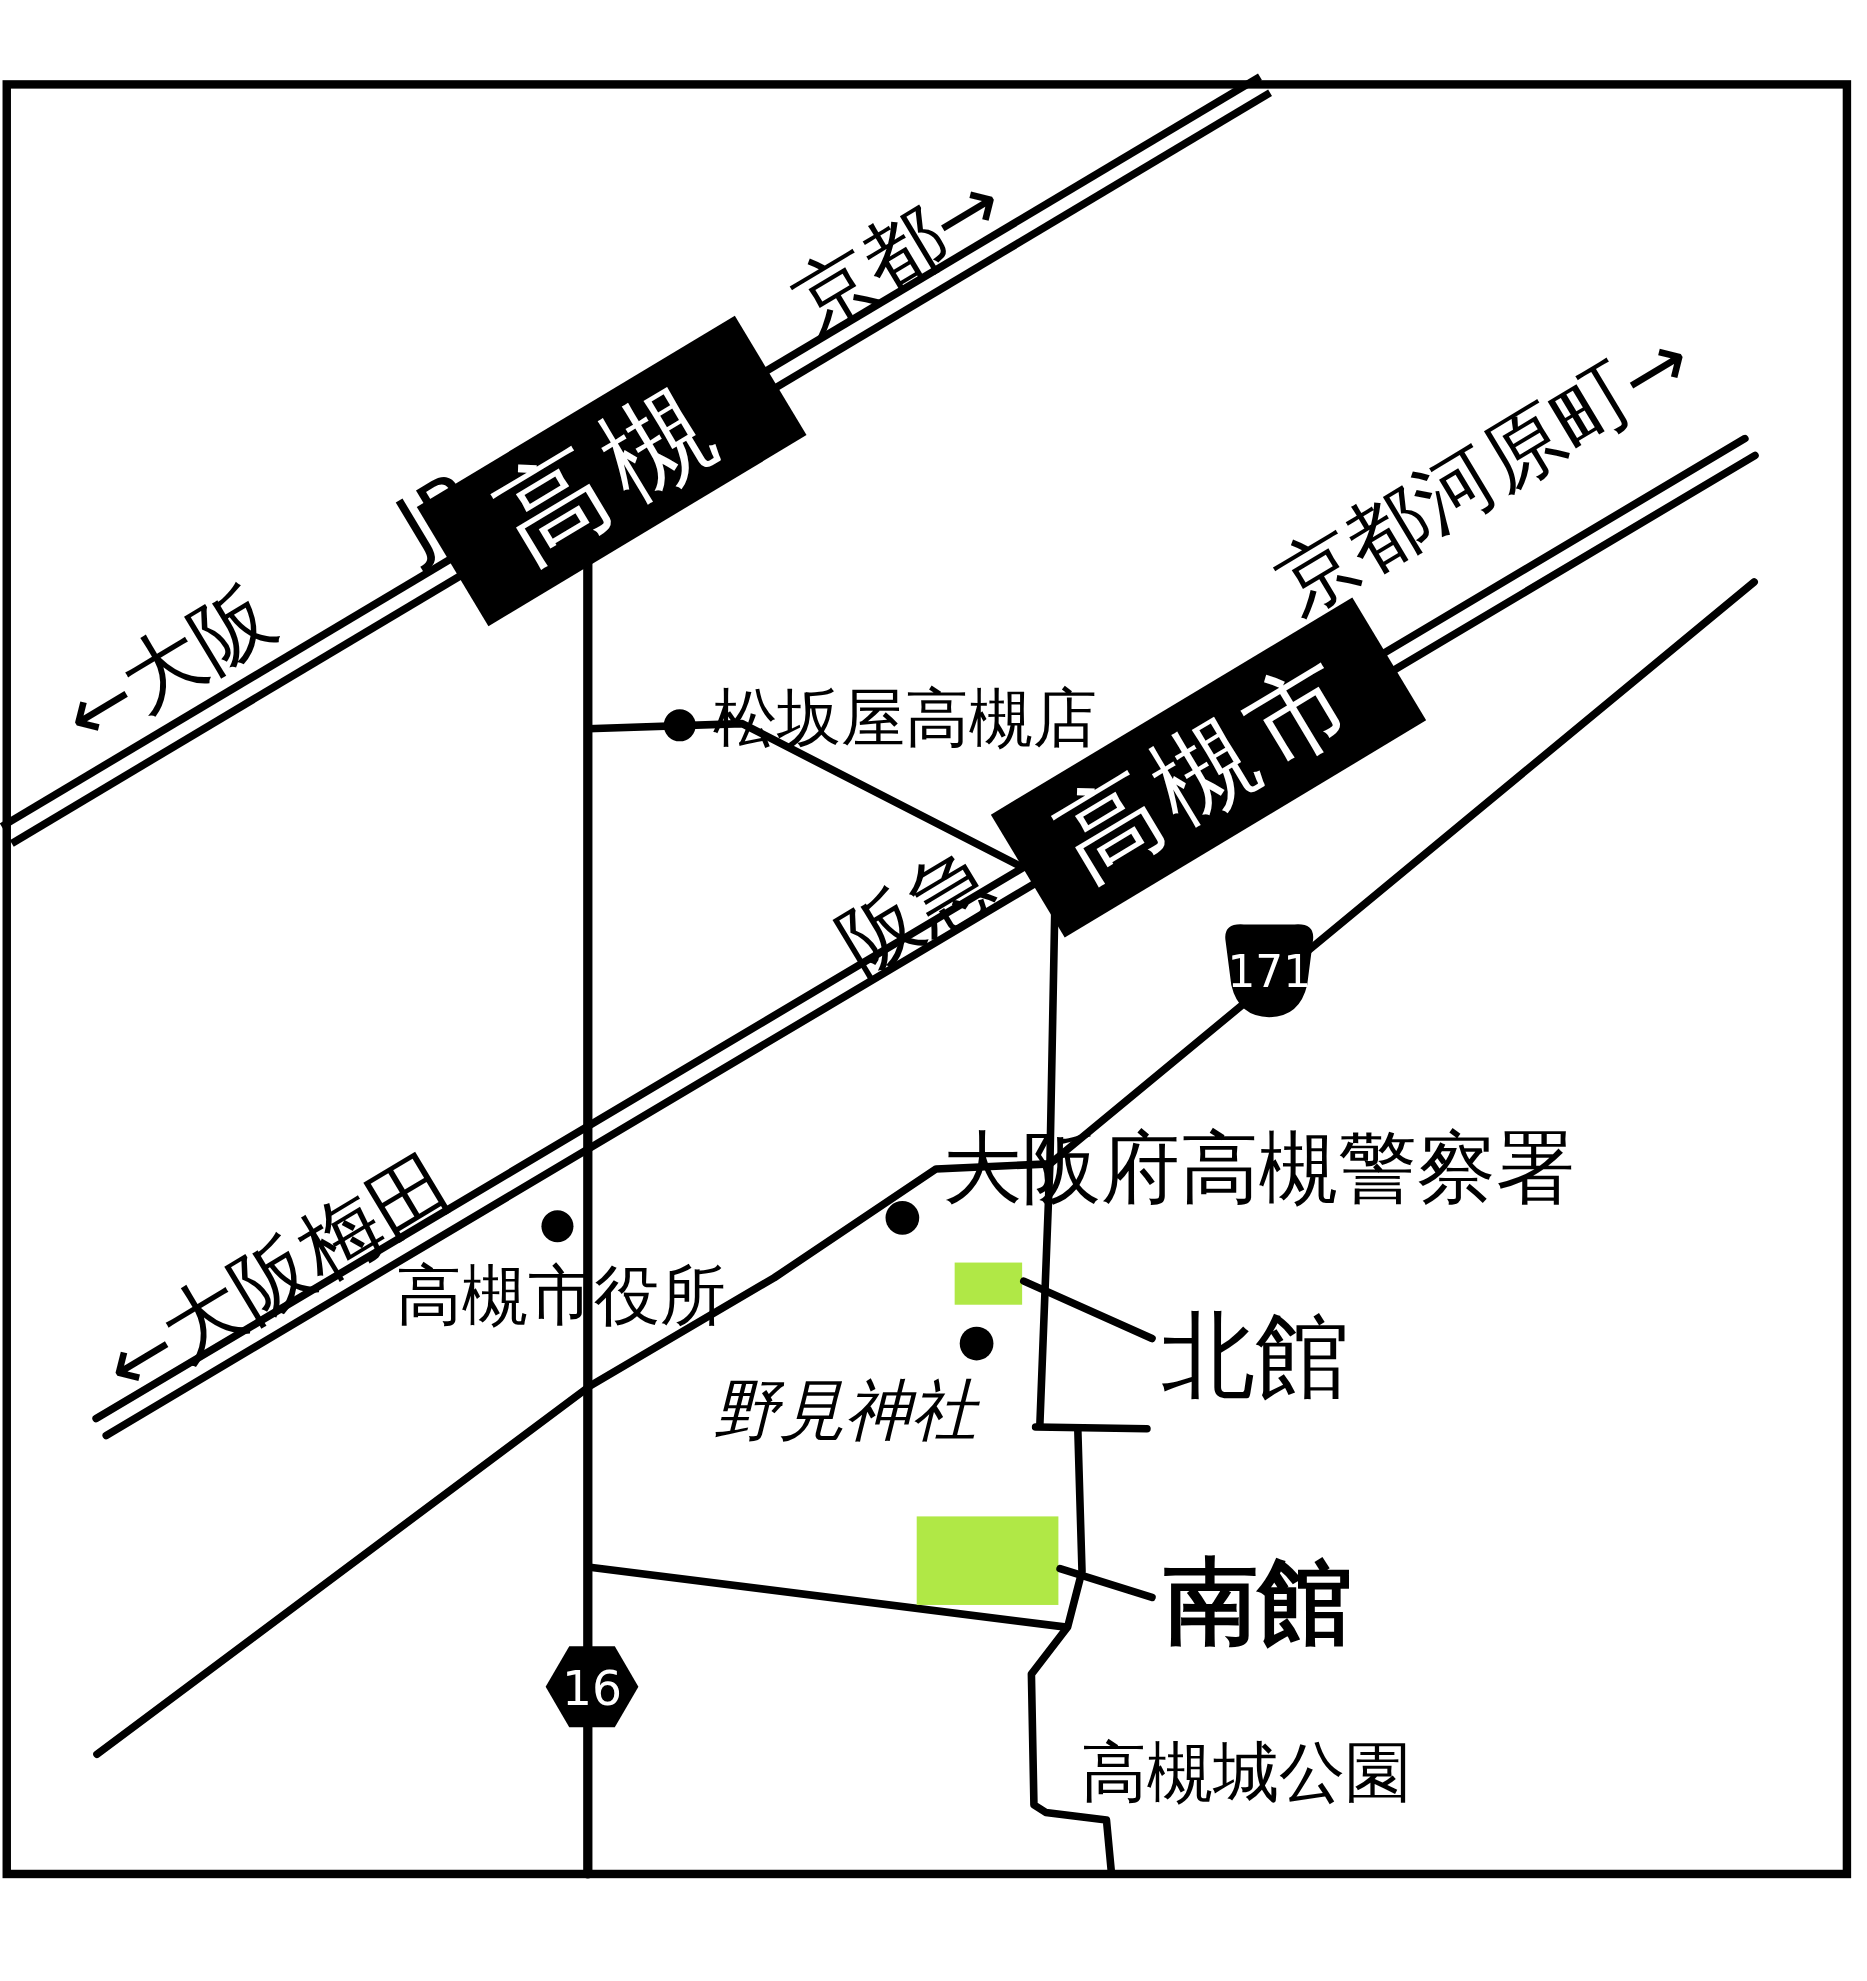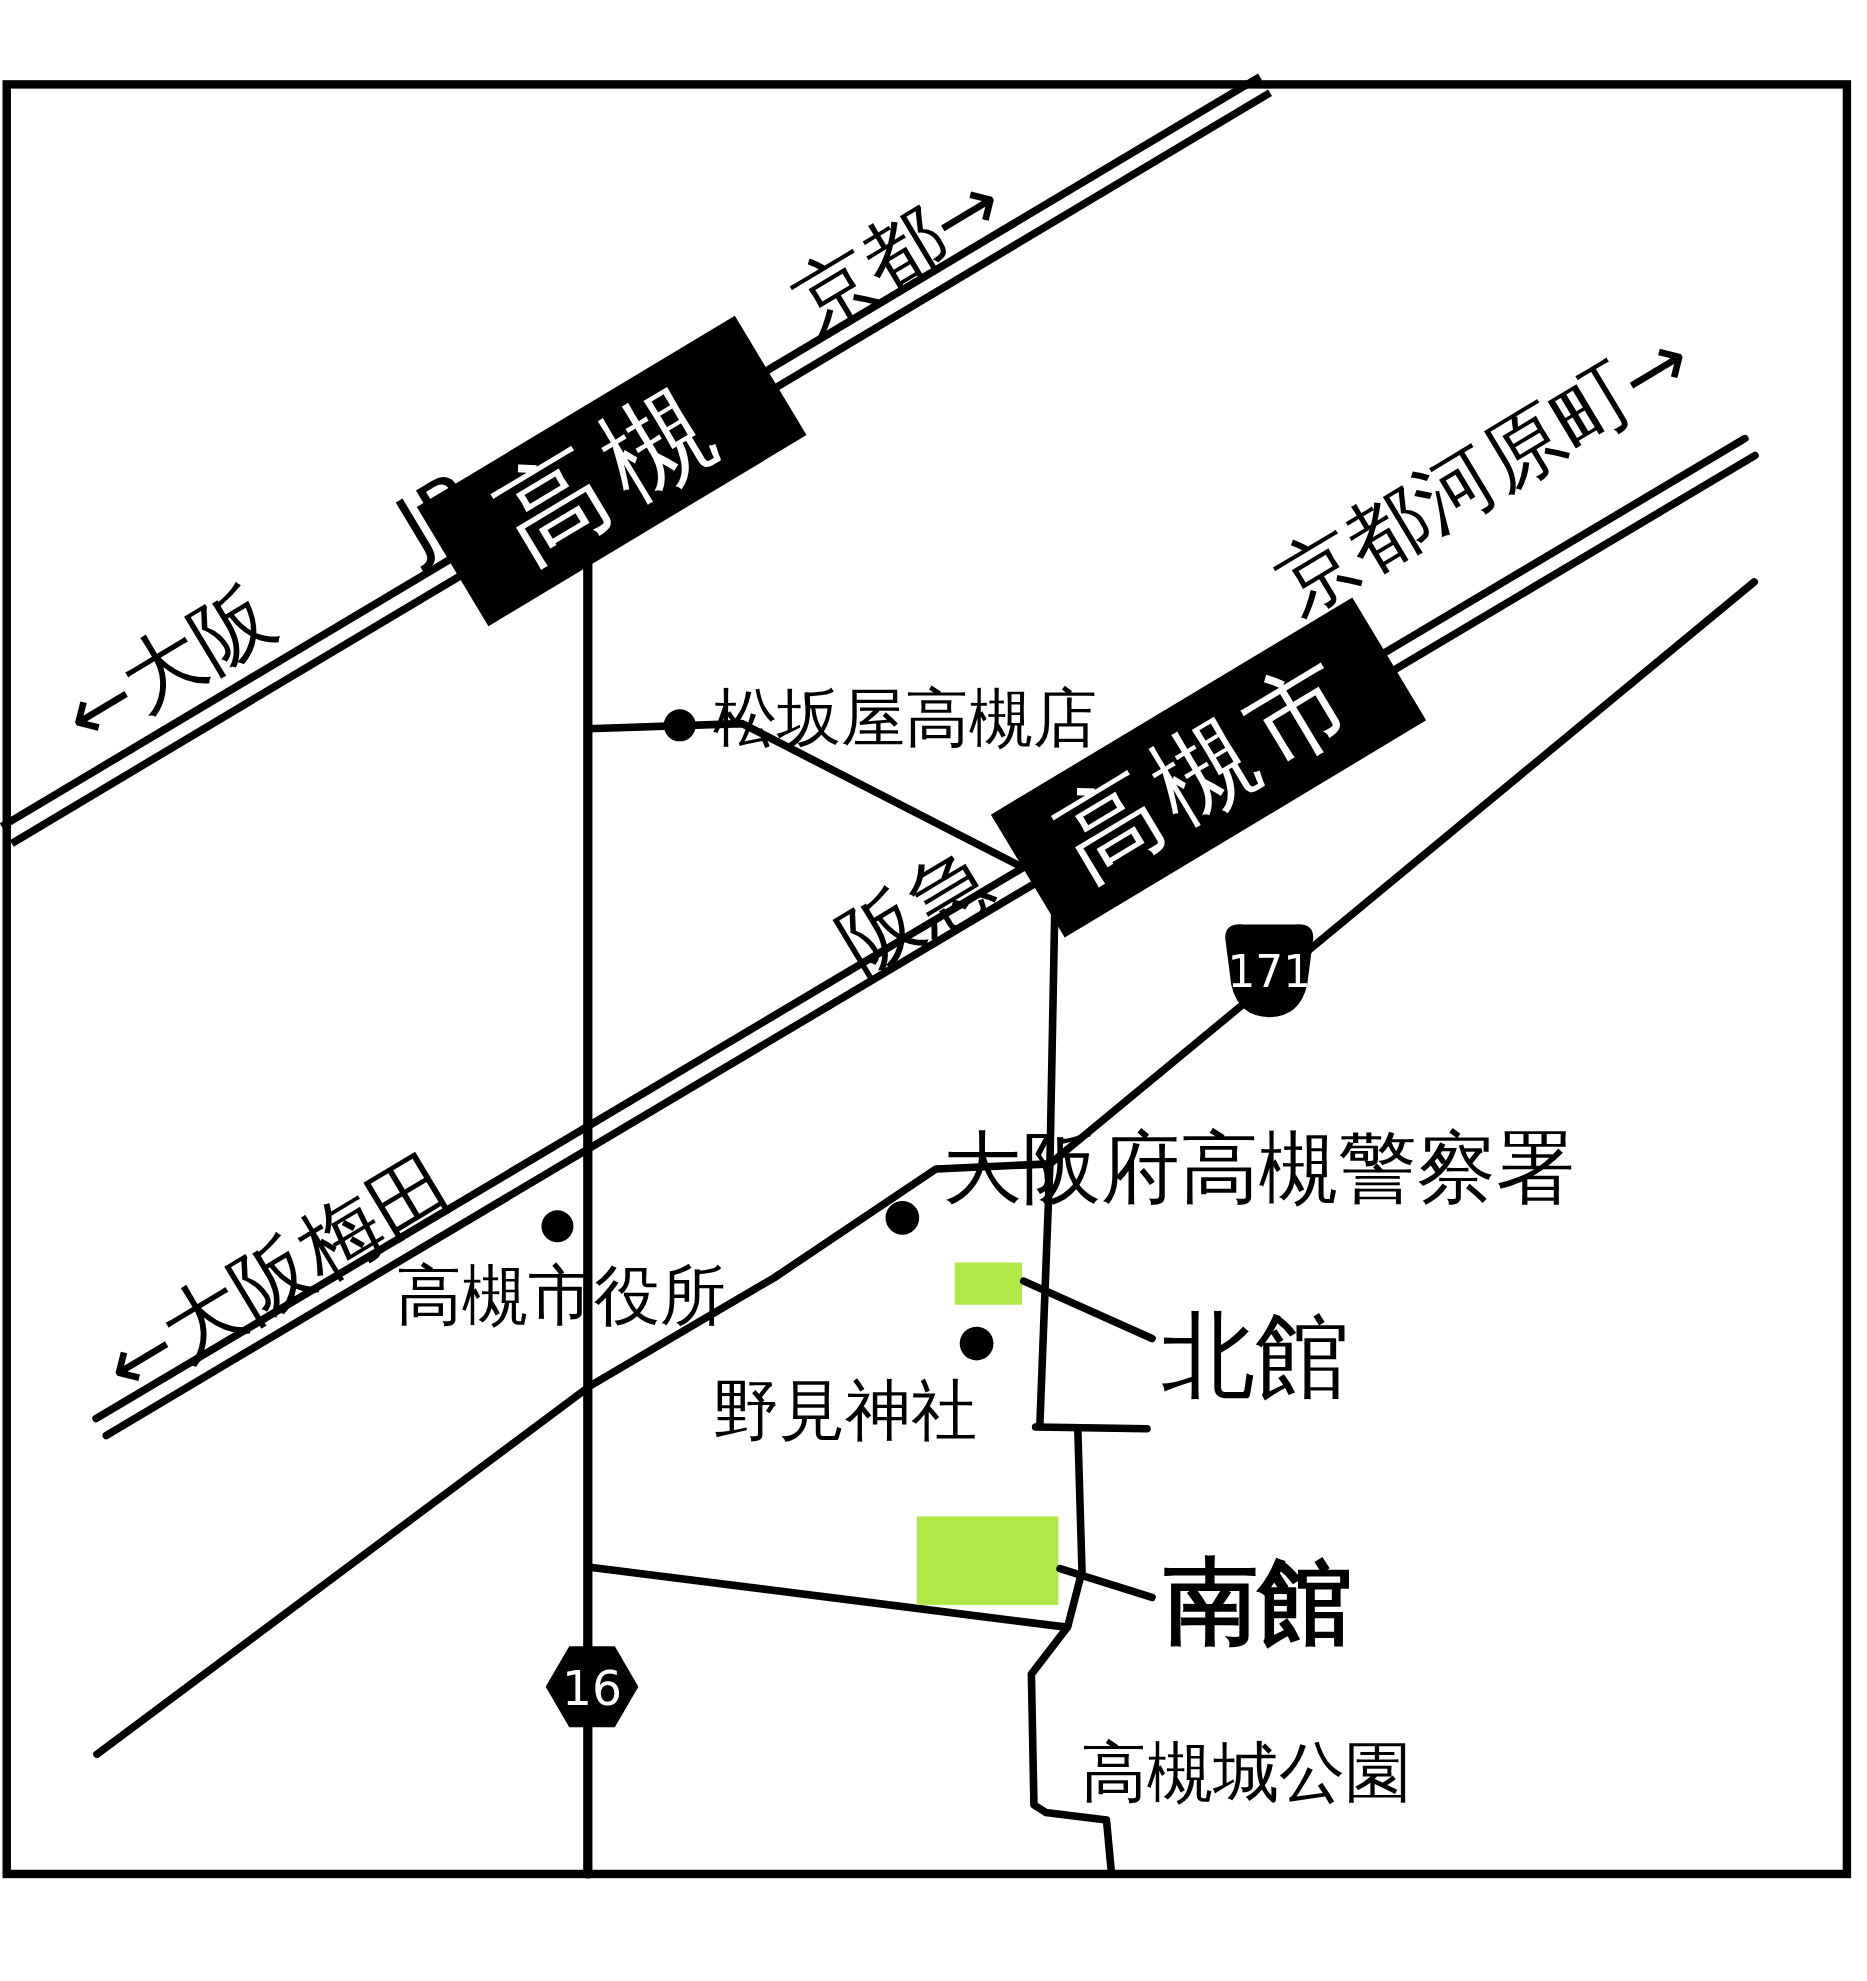--- a/index.html
+++ b/index.html
@@ -99,20 +99,20 @@
   <div class="lbl rot f95" style="left:439px;top:513px;">JR</div>
   <div class="lbl rot f95" style="left:898px;top:253px;">京都→</div>
   <div class="lbl rot f95" style="left:169px;top:666px;">←大阪</div>
   <div class="lbl rot f95" style="left:915px;top:911px;">阪急</div>
   <div class="lbl rot f95" style="left:278px;top:1275px;">←大阪梅田</div>
   <div class="lbl rot f95" style="left:1484px;top:472px;">京都河原町→</div>
 
   <div class="lbl f92" style="left:713px;top:718px;">松坂屋高槻店</div>
   <div class="lbl f94" style="left:943px;top:1168px;">大阪府高槻警察署</div>
   <div class="lbl f88" style="left:396px;top:1296px;">高槻市役所</div>
-  <div class="lbl f88" style="left:713px;top:1411px;">野見神社</div>
+  <div class="lbl f88" style="left:713px;top:1411px;font-style:italic;">野見神社</div>
   <div class="lbl f88" style="left:1081px;top:1739px;margin-top:34px;">高槻城公園</div>
 
   <div class="lbl f112" style="left:1161px;top:1356px;">北館</div>
   <div class="lbl f112" style="left:1164px;top:1602px;font-weight:bold;">南館</div>
 
 </div>
 
 
 </body></html>

